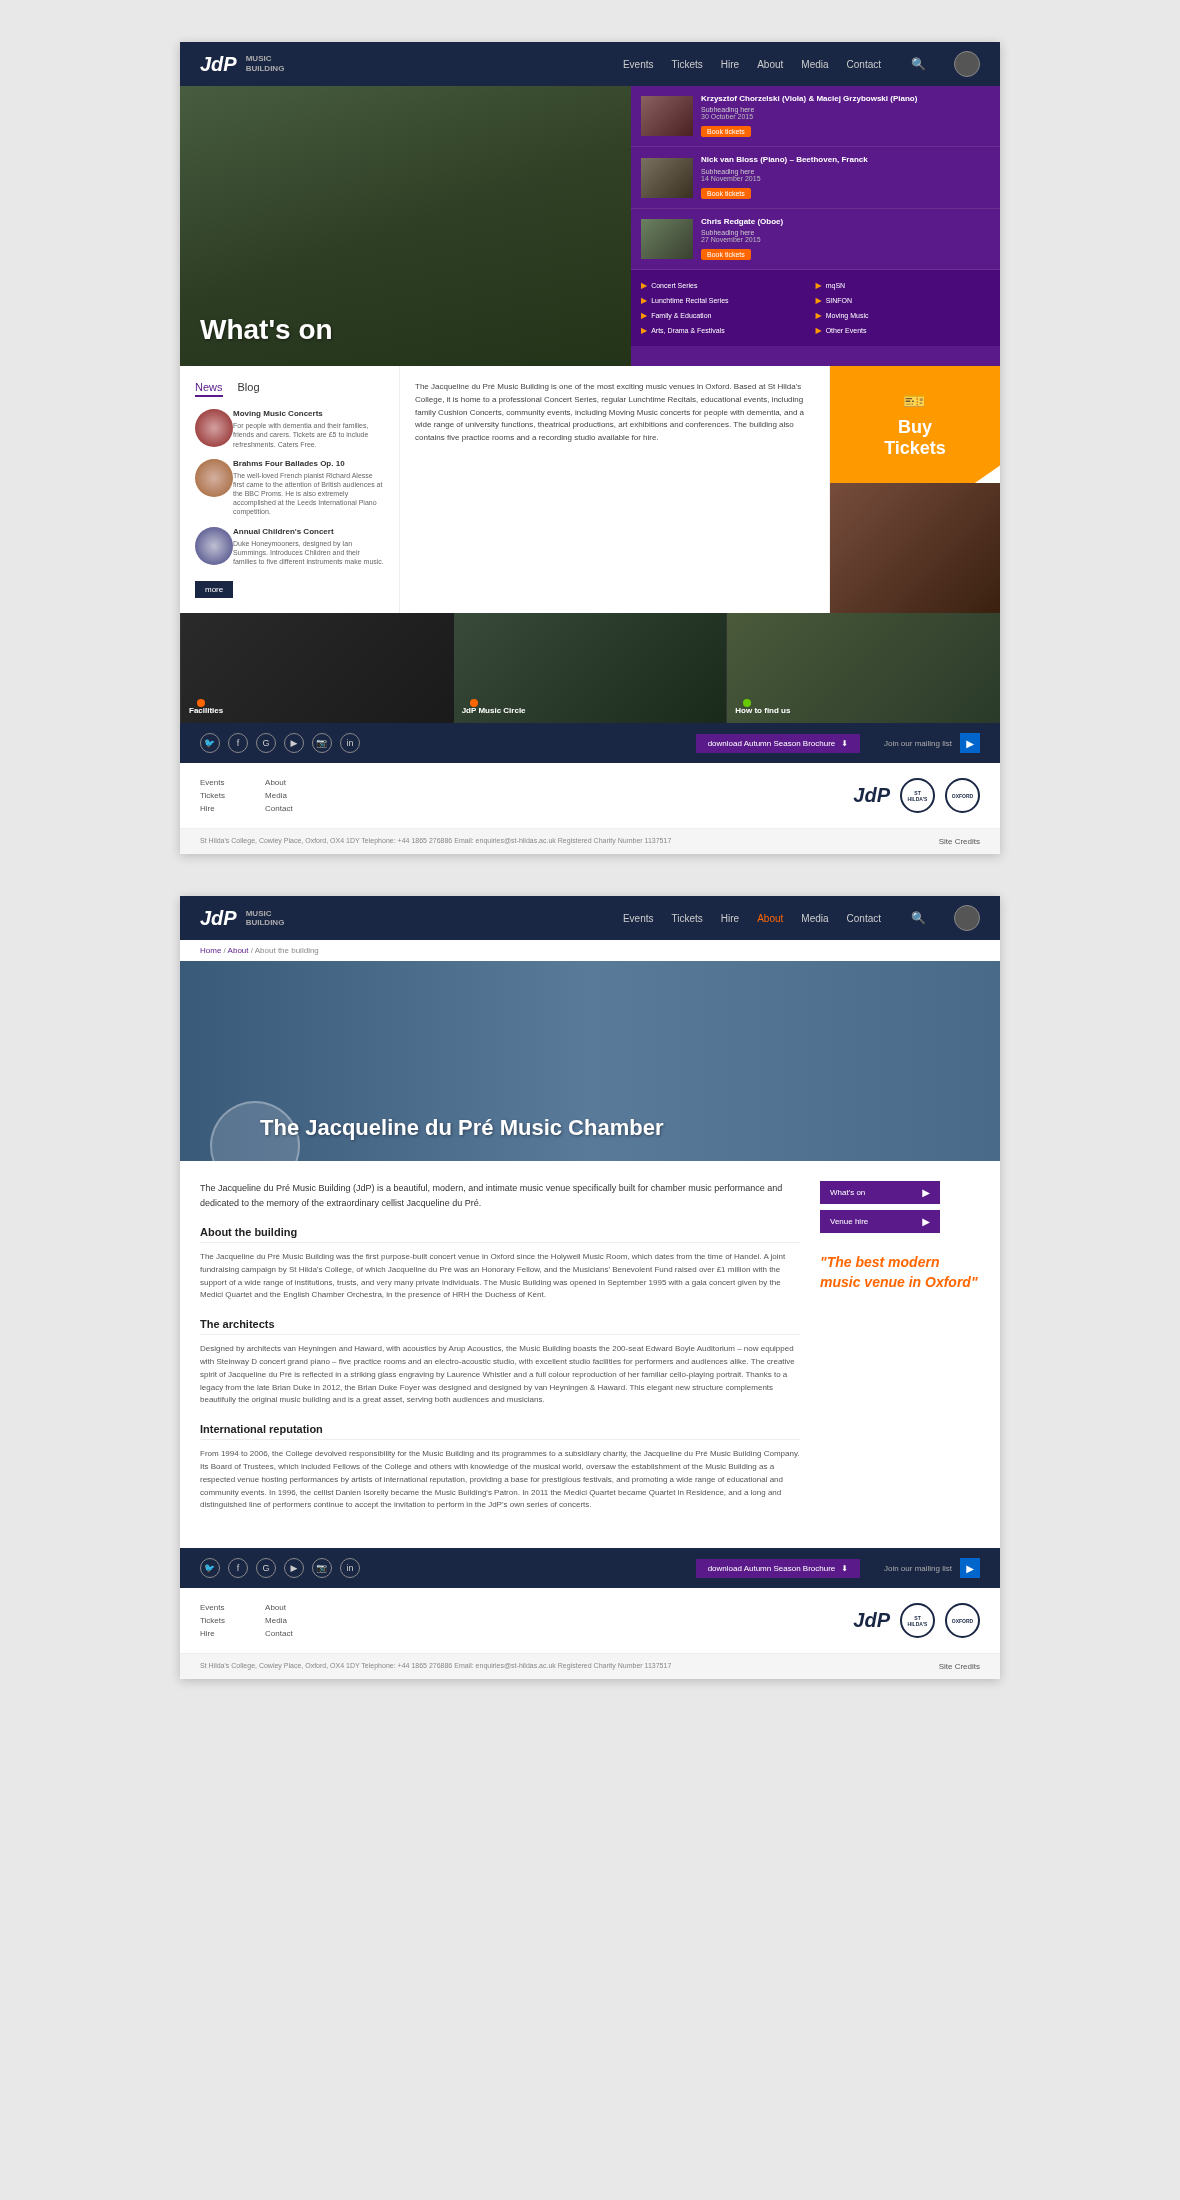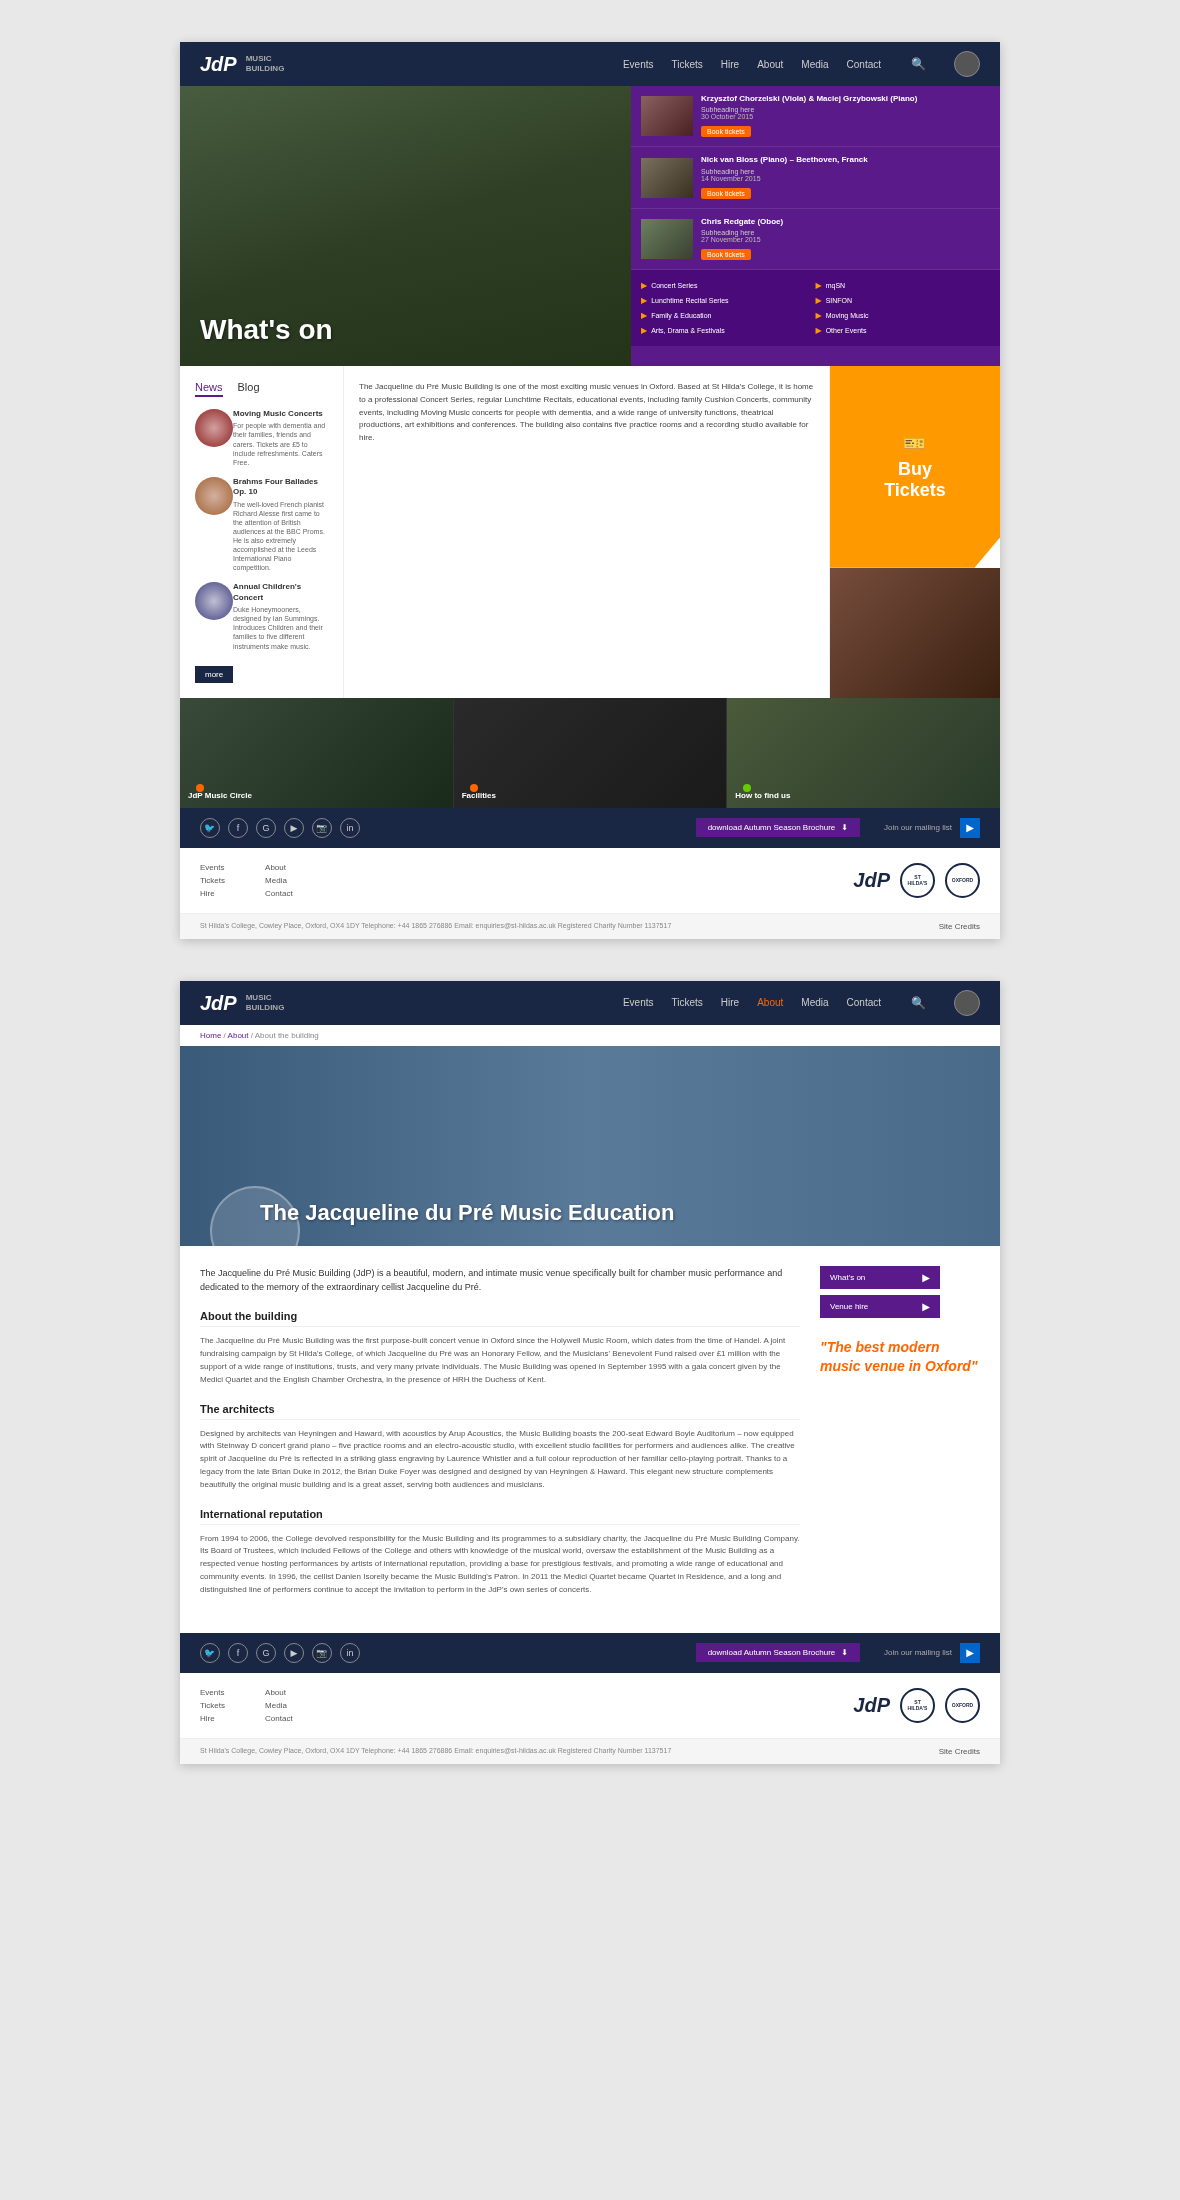--- a/index.html
+++ b/index.html
@@ -168,21 +168,21 @@
     }
     .hero-cat-arrow { color: #ff9900; font-size: 8px; }
 
     
     .main-content {
       display: flex;
       padding: 0;
       min-height: 220px;
     }
     .news-col {
-      width: 164px;
+      width: 220px;
       padding: 15px;
       border-right: 1px solid #eee;
     }
     .news-tabs {
       display: flex;
       gap: 15px;
       margin-bottom: 12px;
     }
     .news-tab {
       font-size: 11px;
@@ -656,32 +656,32 @@
         <span class="buy-tickets-icon">🎫</span>
         <div class="buy-tickets-label">Buy<br>Tickets</div>
       </div>
       <div class="musician-img">
         <div class="musician-img-inner" style="background:linear-gradient(135deg,#7a5040 0%,#3a2010 100%);"></div>
       </div>
     </div>
   </div>
 
   <div class="gallery-row">
+    <div class="gallery-item" style="border-left:1px solid #333;">
+      <div class="gallery-item-bg gallery-item-bg-2"></div>
+      <div class="gallery-label-wrap">
+        <span class="gallery-dot dot-orange"></span>
+        <span style="color:#fff;font-size:8px;font-weight:bold;">Facilities</span>
+      </div>
+    </div>
     <div class="gallery-item">
       <div class="gallery-item-bg gallery-item-bg-1"></div>
       <div class="gallery-label-wrap">
         <span class="gallery-dot dot-orange"></span>
         <span style="color:#fff;font-size:8px;font-weight:bold;">JdP Music Circle</span>
-      </div>
-    </div>
-    <div class="gallery-item" style="border-left:1px solid #333;">
-      <div class="gallery-item-bg gallery-item-bg-2"></div>
-      <div class="gallery-label-wrap">
-        <span class="gallery-dot dot-orange"></span>
-        <span style="color:#fff;font-size:8px;font-weight:bold;">Facilities</span>
       </div>
     </div>
     <div class="gallery-item" style="border-left:1px solid #333;">
       <div class="gallery-item-bg gallery-item-bg-3"></div>
       <div class="gallery-label-wrap">
         <span class="gallery-dot dot-green"></span>
         <span style="color:#fff;font-size:8px;font-weight:bold;">How to find us</span>
       </div>
     </div>
   </div>
@@ -753,21 +753,21 @@
     <a>Home</a>
     <span> / </span>
     <a>About</a>
     <span> / </span>
     <span>About the building</span>
   </div>
 
   <div class="page2-hero">
     <div class="page2-hero-bg"></div>
     <div class="page2-hero-circle"></div>
-    <div class="page2-hero-title">The Jacqueline du Pré Music Education</div>
+    <div class="page2-hero-title">The Jacqueline du Pré Music Chamber</div>
   </div>
 
   <div class="page2-content">
     <div class="page2-main">
 
       <p class="page2-intro">The Jacqueline du Pré Music Building (JdP) is a beautiful, modern, and intimate music venue specifically built for chamber music performance and dedicated to the memory of the extraordinary cellist Jacqueline du Pré.</p>
 
       <div class="page2-section">
         <div class="page2-section-title">About the building</div>
         <div class="page2-section-text">The Jacqueline du Pré Music Building was the first purpose-built concert venue in Oxford since the Holywell Music Room, which dates from the time of Handel. A joint fundraising campaign by St Hilda's College, of which Jacqueline du Pré was an Honorary Fellow, and the Musicians' Benevolent Fund raised over £1 million with the support of a wide range of institutions, trusts, and very many private individuals. The Music Building was opened in September 1995 with a gala concert given by the Medici Quartet and the English Chamber Orchestra, in the presence of HRH the Duchess of Kent.</div>

